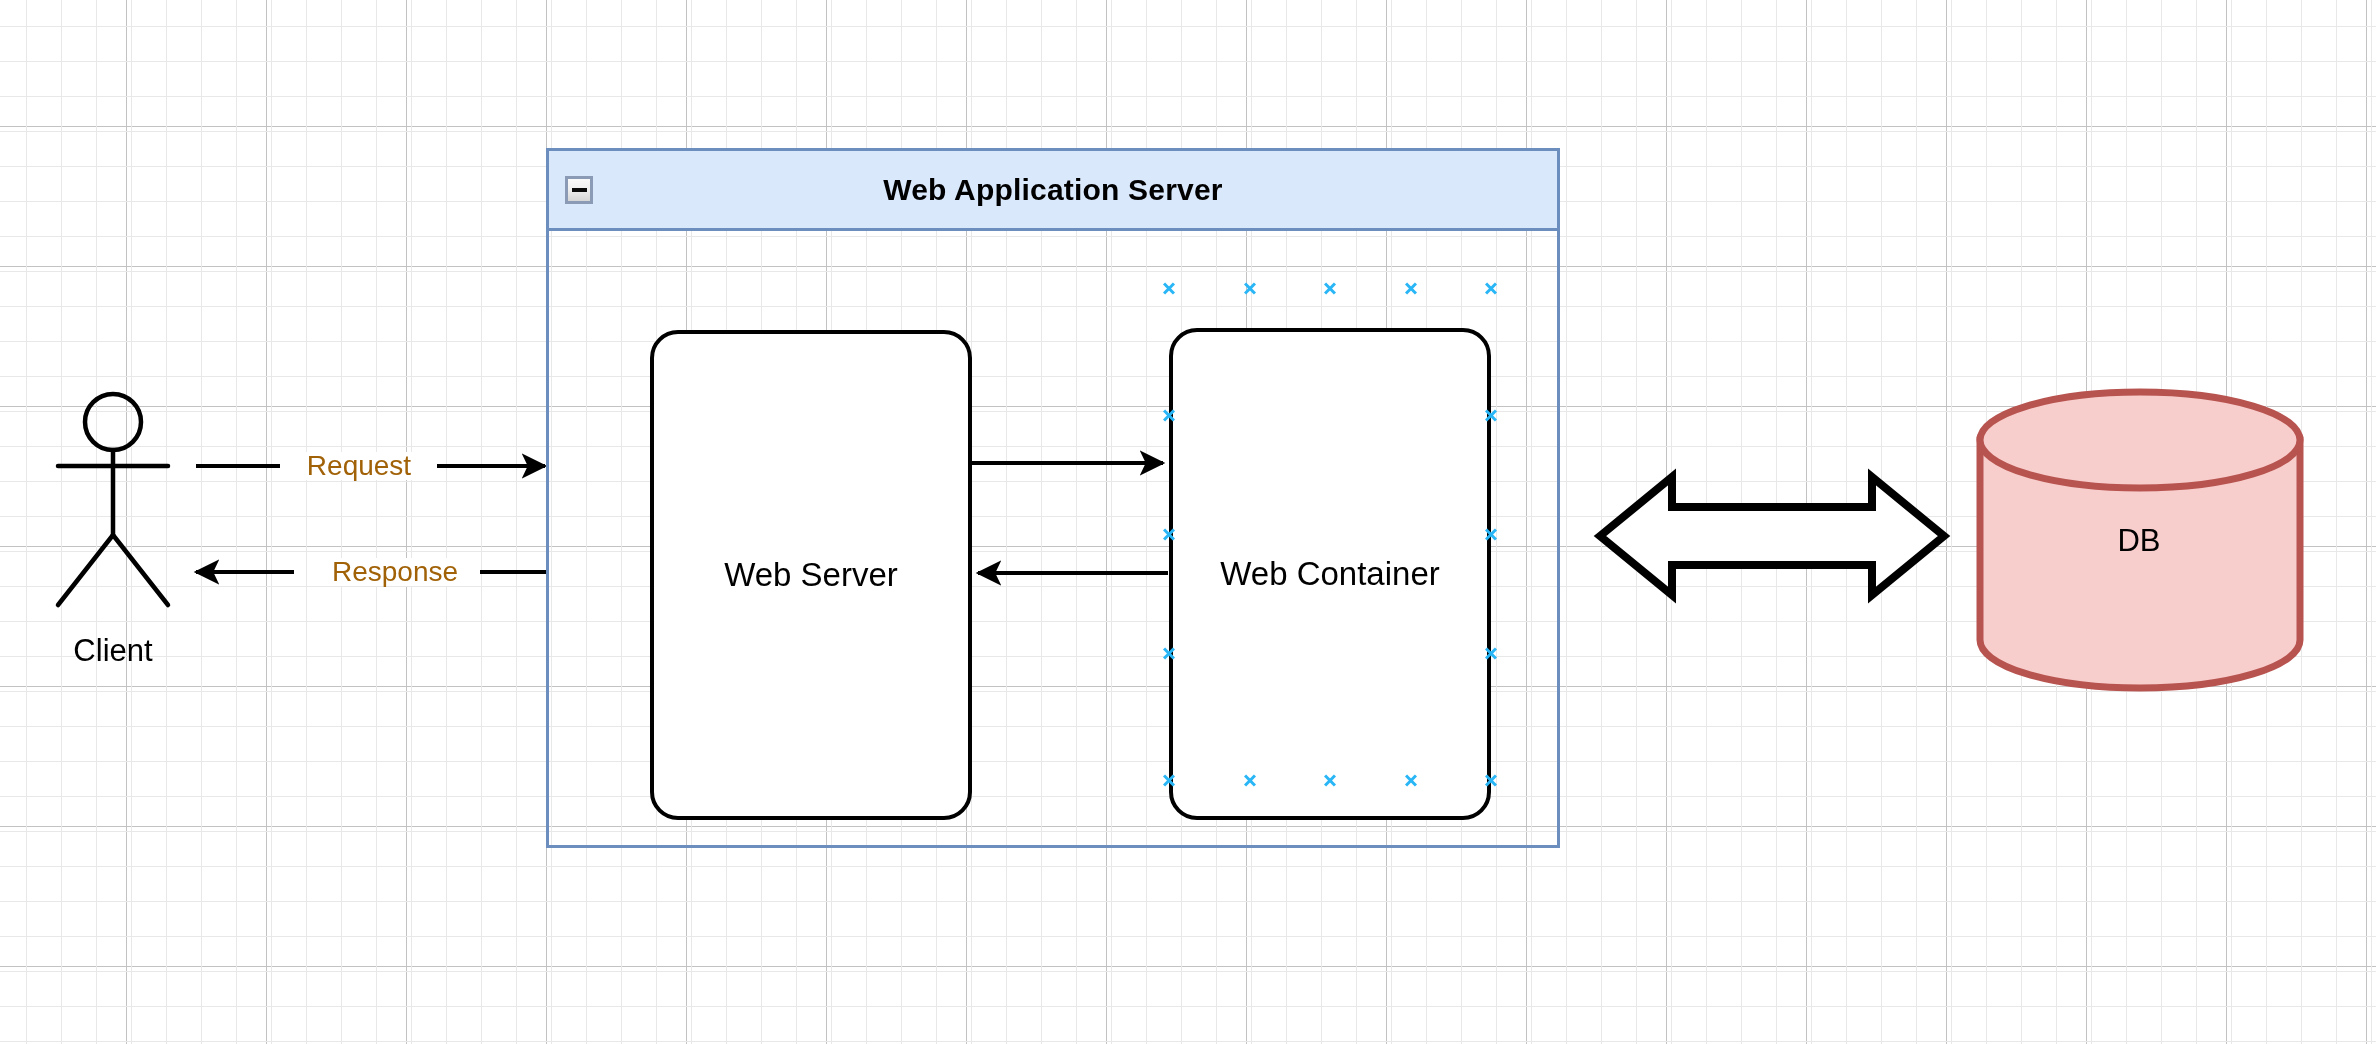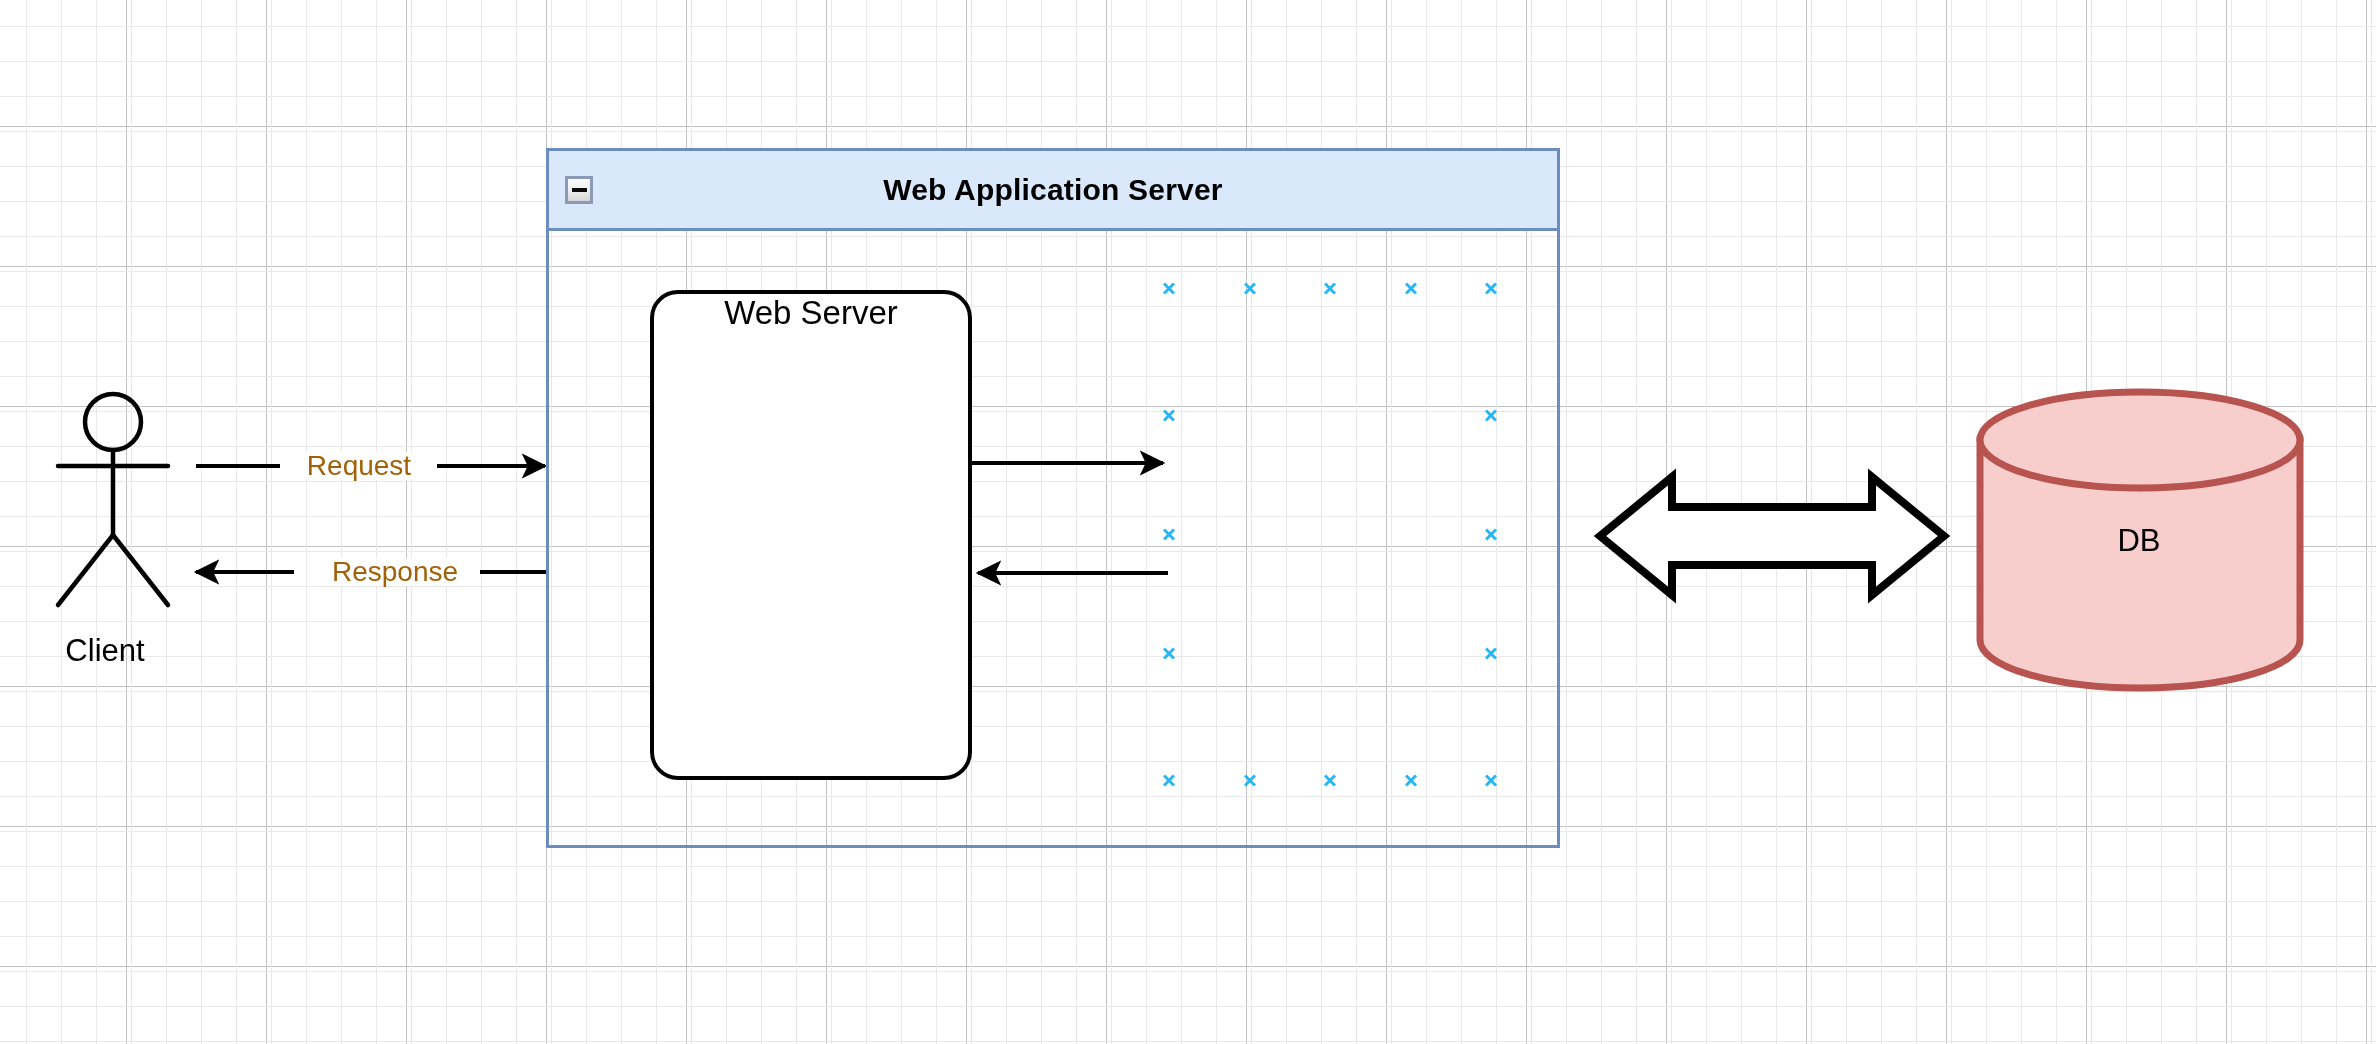--- a/index.html
+++ b/index.html
@@ -100,21 +100,23 @@
   }
 
   
   .node-box {
     position: absolute;
     box-sizing: border-box;
     background: #ffffff;
     border: 4px solid #000000;
     border-radius: 28px;
     display: flex;
+    align-items: center;
     justify-content: center;
+    margin-top: 40px;
   }
   .node-label {
     font-size: 33px;
     color: #000000;
   }
   #web-server-box { left: 650px; top: 290px; width: 322px; height: 490px; }
   #web-container-box { left: 1169px; top: 288px; width: 322px; height: 492px; }
 
   
   .handle {
@@ -142,21 +144,21 @@
     position: absolute;
     font-size: 28px;
     color: #a16207;
     background: #ffffff;
     padding: 0 4px;
     transform: translate(-50%, -50%);
   }
 
   
   #client-label {
-    left: 105px;
+    left: 113px;
     top: 635px;
     font-size: 31px;
     transform: translateX(-50%);
   }
   #db-label {
     left: 2139px;
     top: 540px;
     font-size: 31px;
     transform: translate(-50%, -50%);
     text-align: right;
@@ -211,20 +213,23 @@
     <div class="collapse-button">
       <span class="collapse-glyph"></span>
     </div>
     <span class="group-title">Web Application Server</span>
   </div>
 
   <div id="web-server-box" class="node-box">
     <span class="node-label">Web Server</span>
   </div>
 
+  <div id="web-container-box" class="node-box">
+    <span class="node-label">Web Container</span>
+  </div>
 
   <div>
     <div class="handle" style="left:1169px; top:288px;"></div>
     <div class="handle" style="left:1250px; top:288px;"></div>
     <div class="handle" style="left:1330px; top:288px;"></div>
     <div class="handle" style="left:1411px; top:288px;"></div>
     <div class="handle" style="left:1491px; top:288px;"></div>
 
     <div class="handle" style="left:1169px; top:415px;"></div>
     <div class="handle" style="left:1491px; top:415px;"></div>

